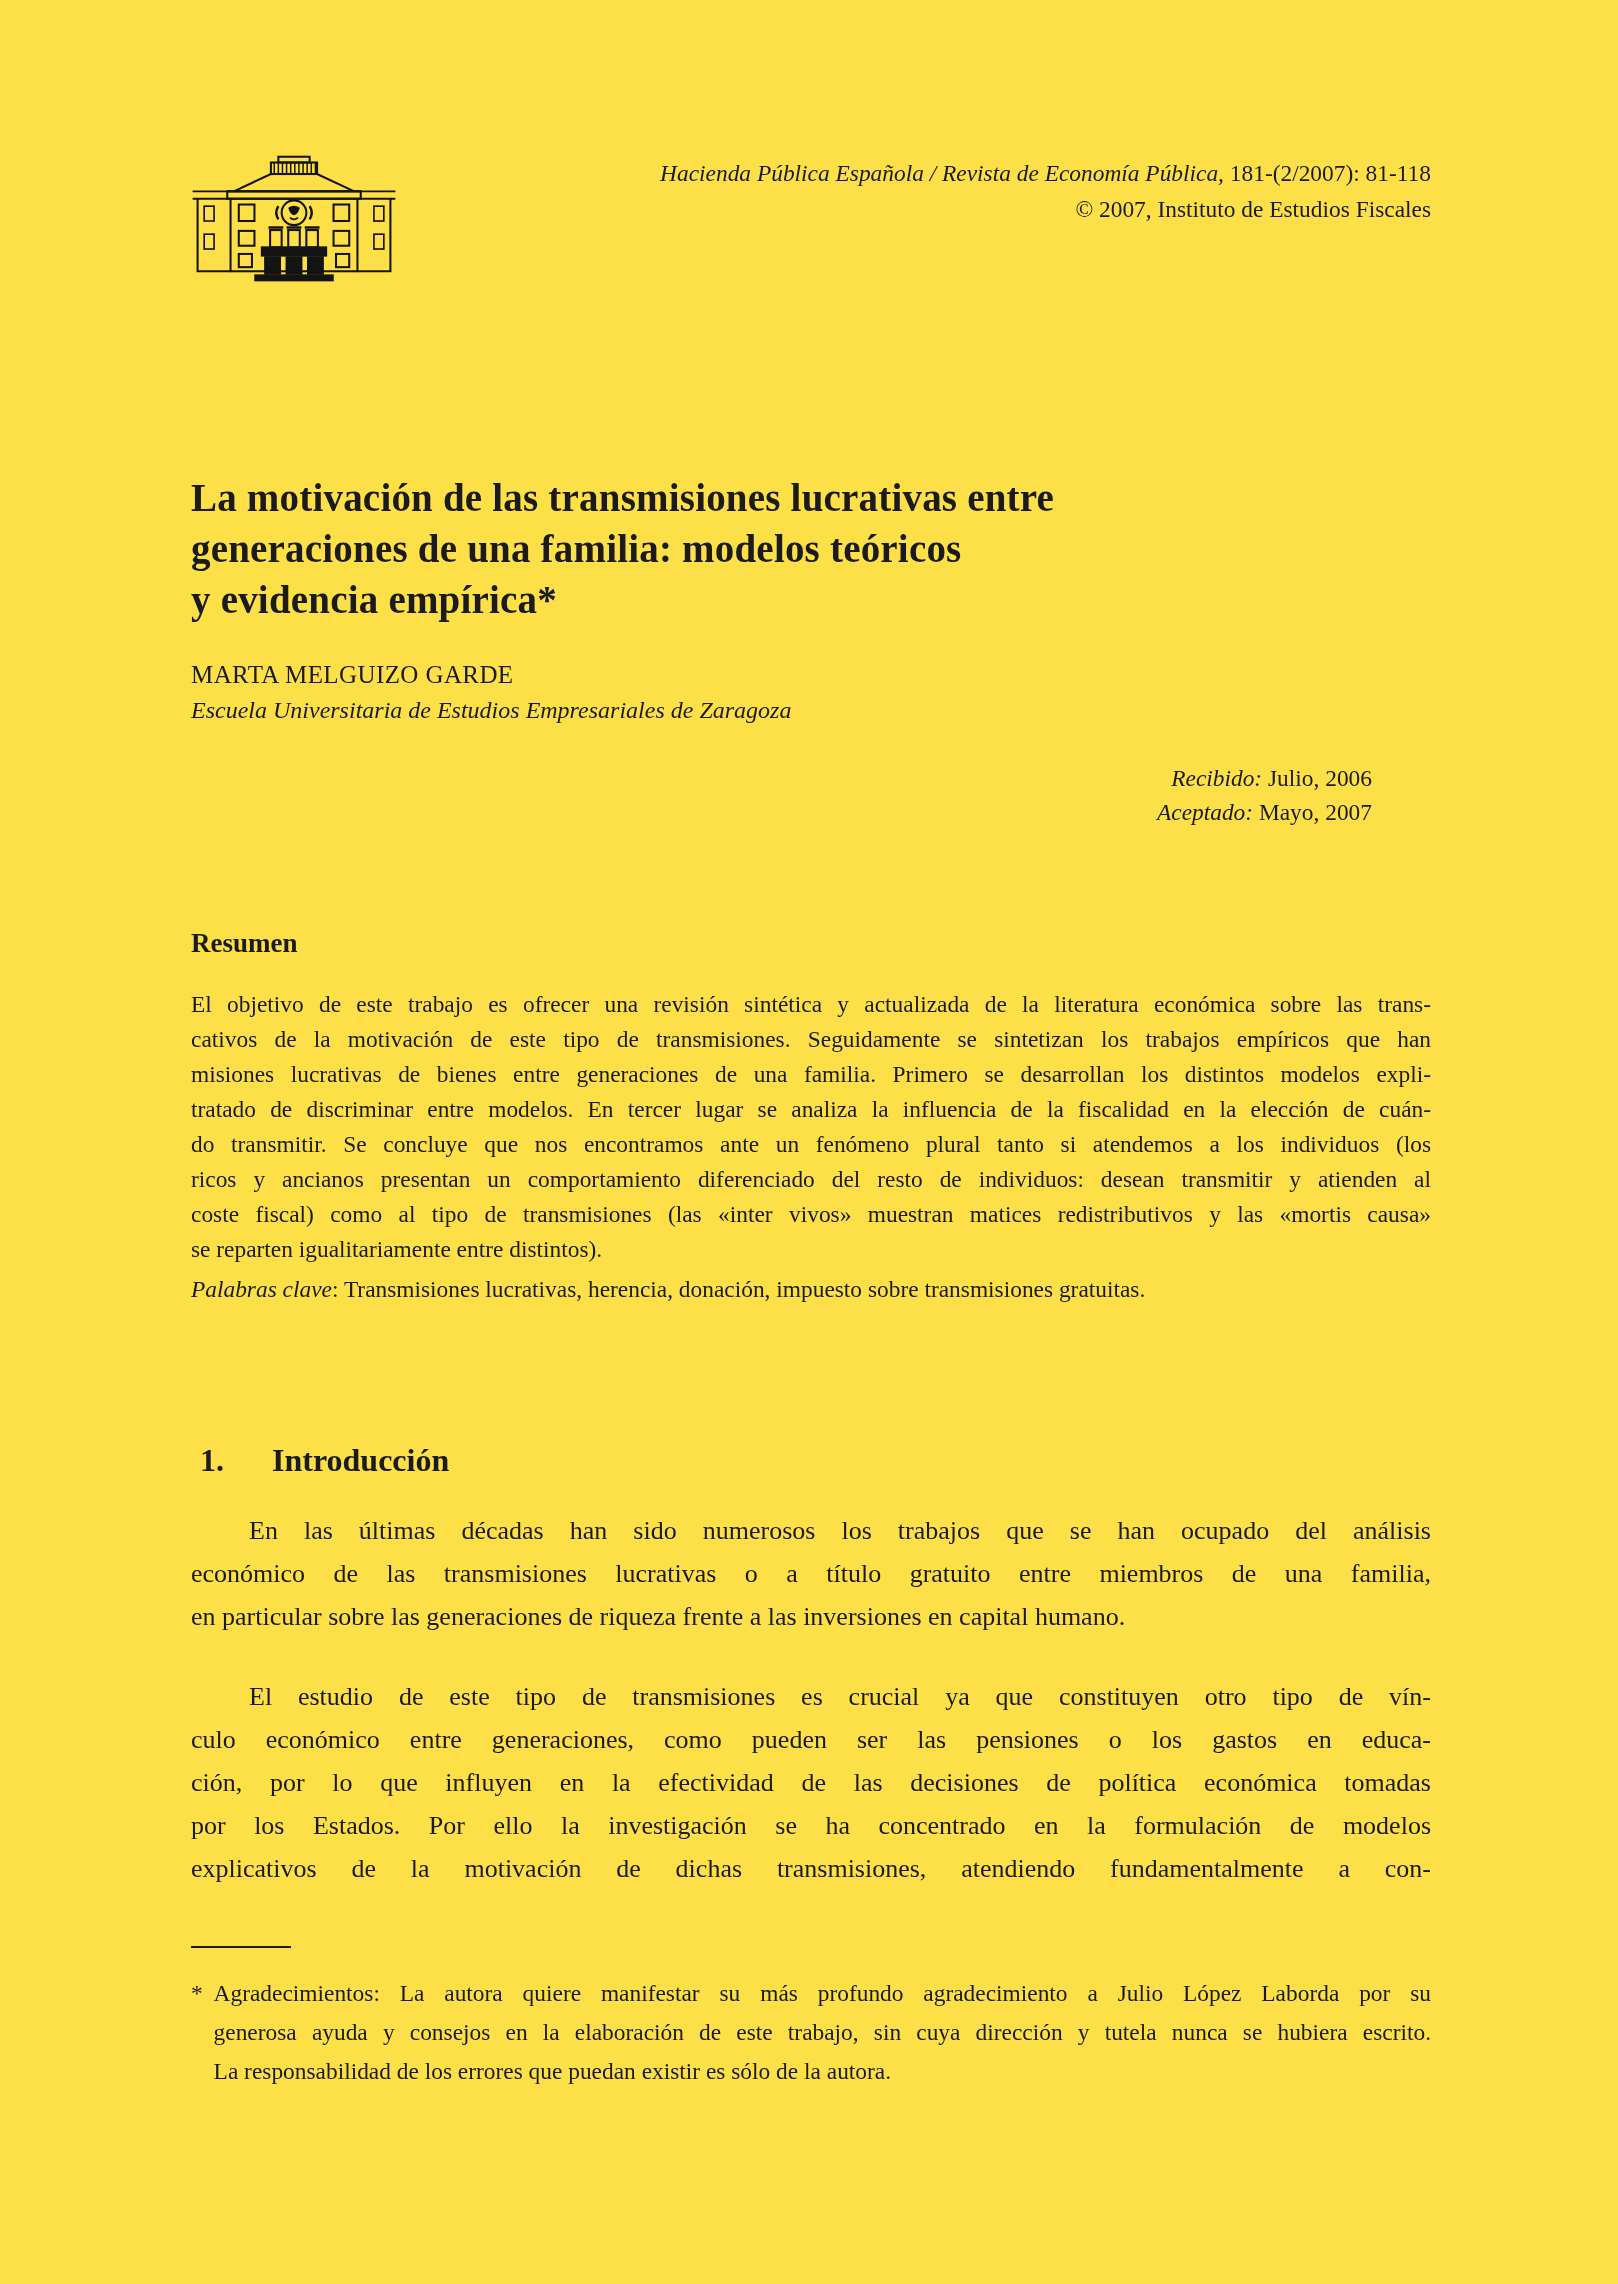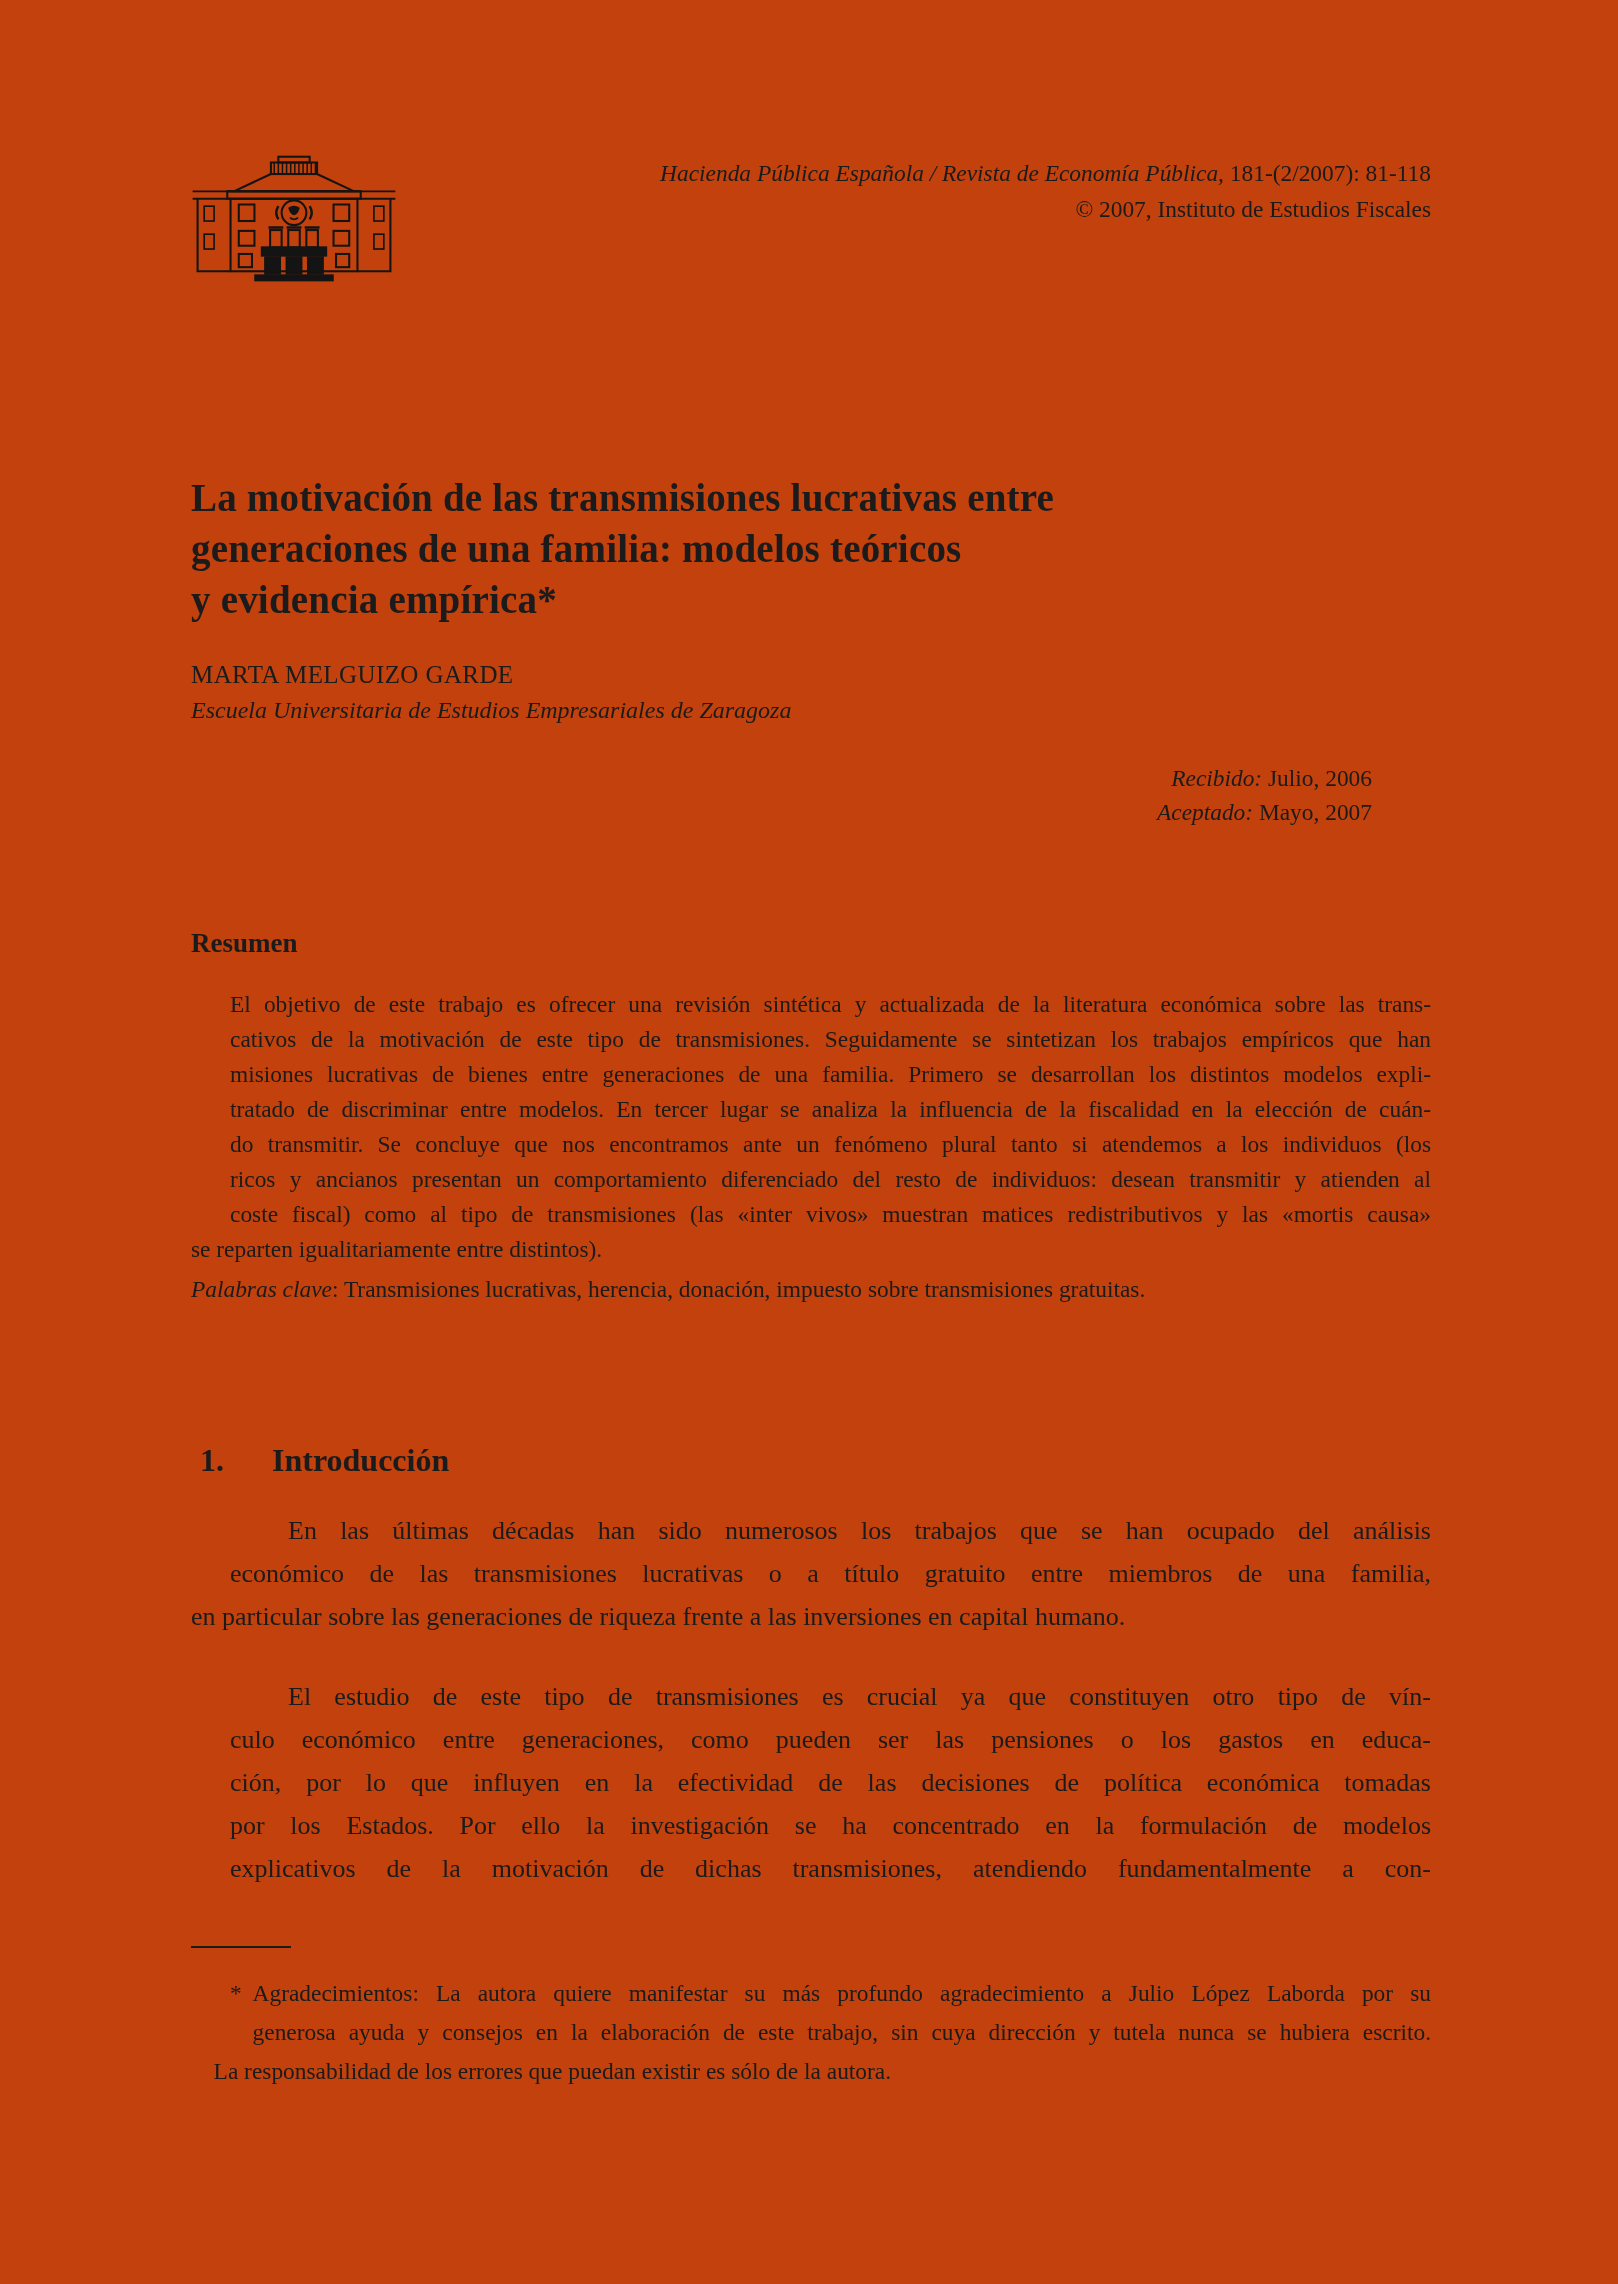--- a/index.html
+++ b/index.html
@@ -4,21 +4,21 @@
 <style>
   html, body {
     margin: 0;
     padding: 0;
     background: #ffffff;
   }
   .page {
     position: relative;
     width: 1619px;
     height: 2284px;
-    background: #c2410c;
+    background: #fde047;
     font-family: "Liberation Serif", "DejaVu Serif", serif;
     color: #1b1b1b;
     overflow: hidden;
   }
   .abs { position: absolute; }
 
   
   .logo-box {
     left: 191px; top: 155px;
     width: 206px; height: 132px;
@@ -75,21 +75,20 @@
   }
   .abstract {
     left: 191px; top: 987px;
     width: 1240px;
     font-size: 23.4px;
     line-height: 35px;
   }
   .jline {
     text-align: justify;
     text-align-last: justify;
-    margin-left: 39px;
   }
   .jline-end {
     text-align: left;
     text-align-last: left;
   }
   .keywords {
     left: 191px; top: 1272px;
     width: 1240px;
     font-size: 23.4px;
     line-height: 34px;

